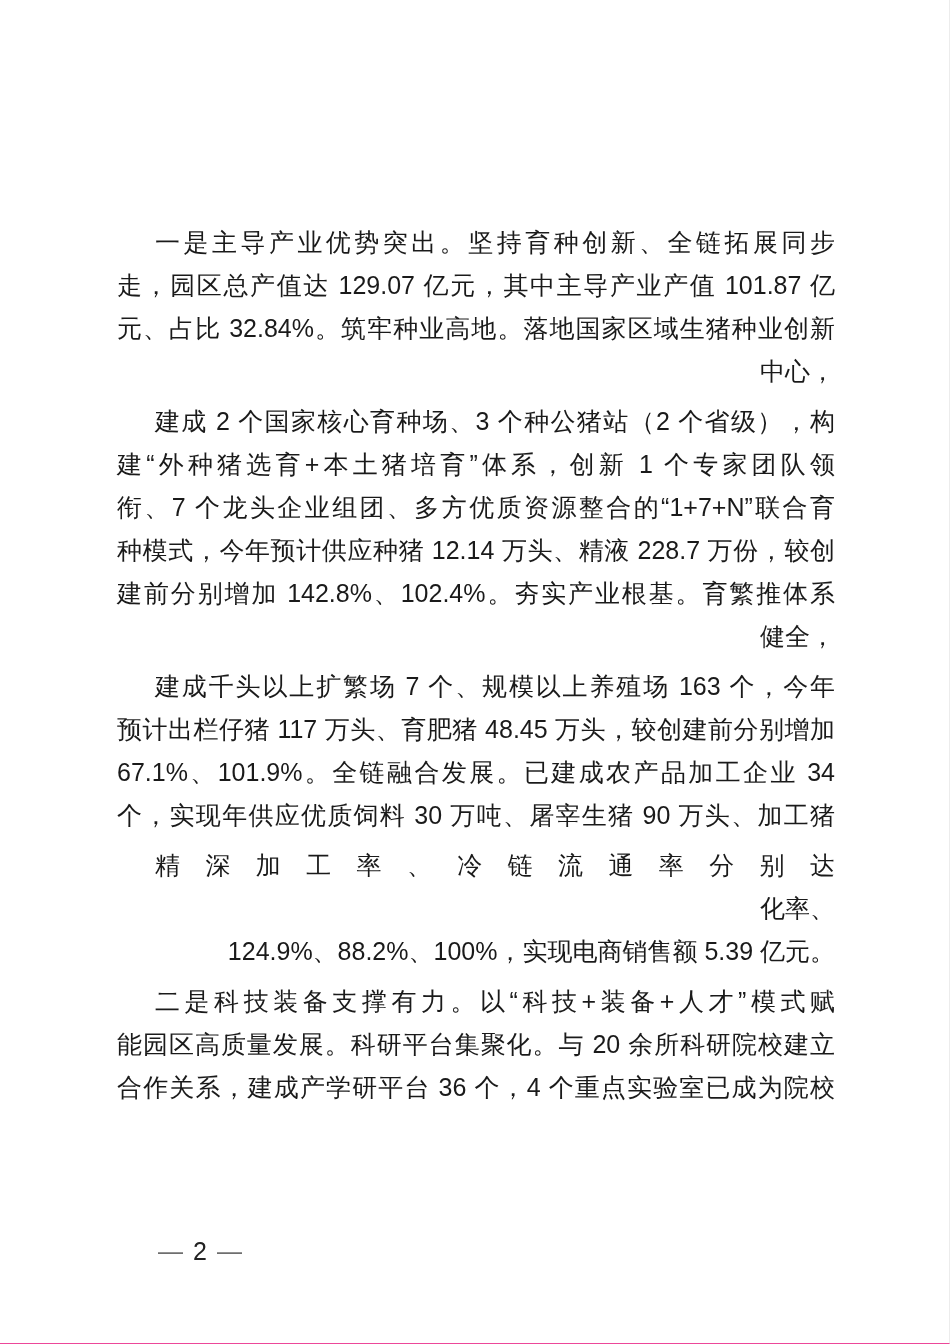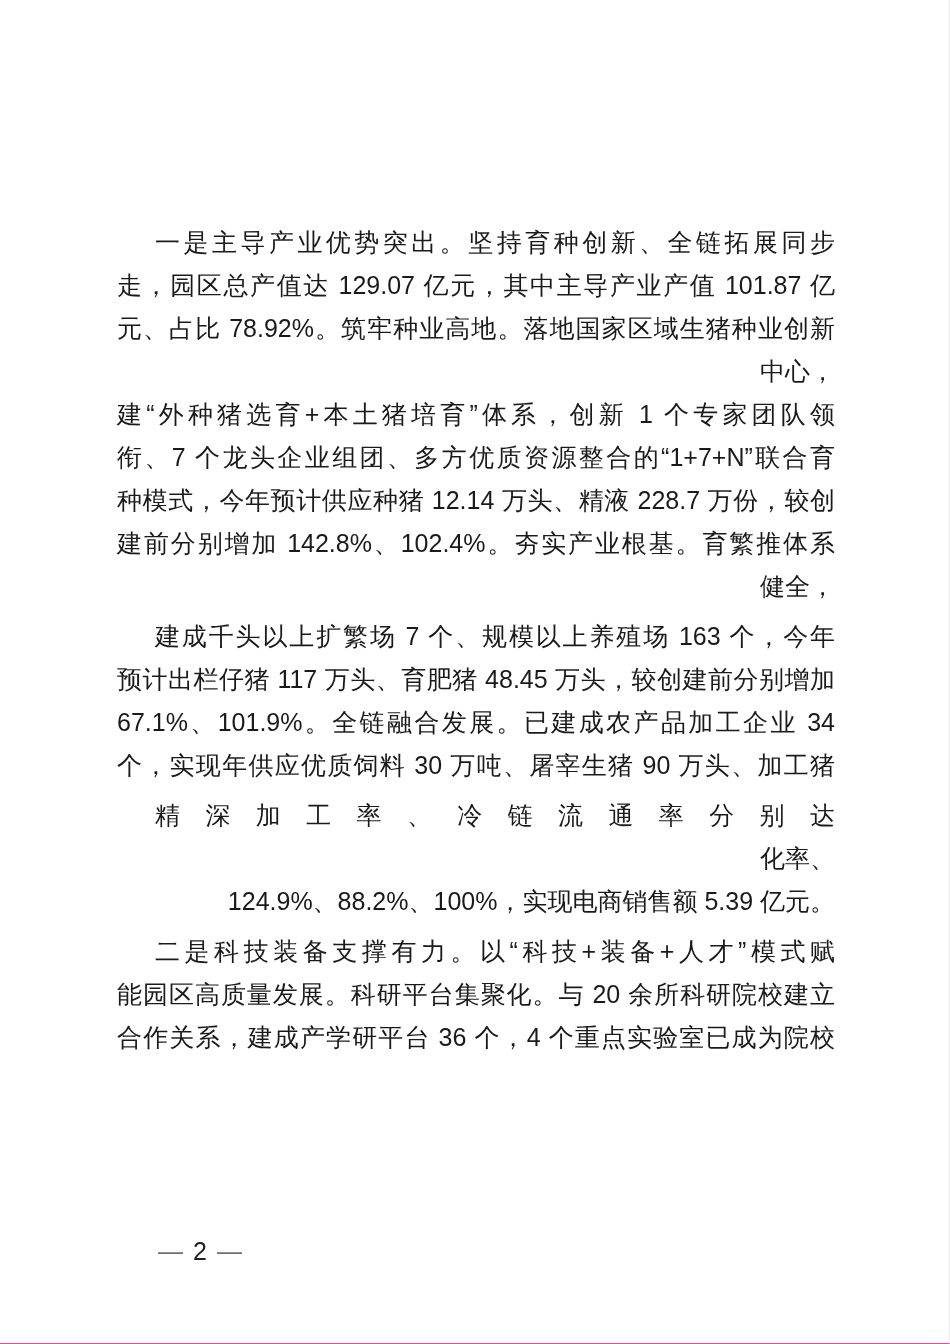--- a/index.html
+++ b/index.html
@@ -57,22 +57,23 @@
   .pval  { color: #222222; margin: 0 10px; }
 </style>
 </head>
 <body>
 
 <div class="page">
 
   <div class="body-text">
     <div class="ln j ind">一是主导产业优势突出。坚持育种创新、全链拓展同步</div>
     <div class="ln j">走，园区总产值达 129.07 亿元，其中主导产业产值 101.87 亿</div>
-    <div class="ln j">元、占比 78.92%。筑牢种业高地。落地国家区域生猪种业创新</div>
+    <div class="ln j">元、占比 32.84%。筑牢种业高地。落地国家区域生猪种业创新</div>
     <div class="ln">中心，</div>
+    <div class="ln j ind gap">建成 2 个国家核心育种场、3 个种公猪站（2 个省级），构</div>
     <div class="ln j">建“外种猪选育+本土猪培育”体系，创新 1 个专家团队领</div>
     <div class="ln j">衔、7 个龙头企业组团、多方优质资源整合的“1+7+N”联合育</div>
     <div class="ln j">种模式，今年预计供应种猪 12.14 万头、精液 228.7 万份，较创</div>
     <div class="ln j">建前分别增加 142.8%、102.4%。夯实产业根基。育繁推体系</div>
     <div class="ln">健全，</div>
     <div class="ln j ind gap">建成千头以上扩繁场 7 个、规模以上养殖场 163 个，今年</div>
     <div class="ln j">预计出栏仔猪 117 万头、育肥猪 48.45 万头，较创建前分别增加</div>
     <div class="ln j">67.1%、101.9%。全链融合发展。已建成农产品加工企业 34</div>
     <div class="ln j">个，实现年供应优质饲料 30 万吨、屠宰生猪 90 万头、加工猪</div>
     <div class="ln j ind gap">精深加工率、冷链流通率分别达</div>

